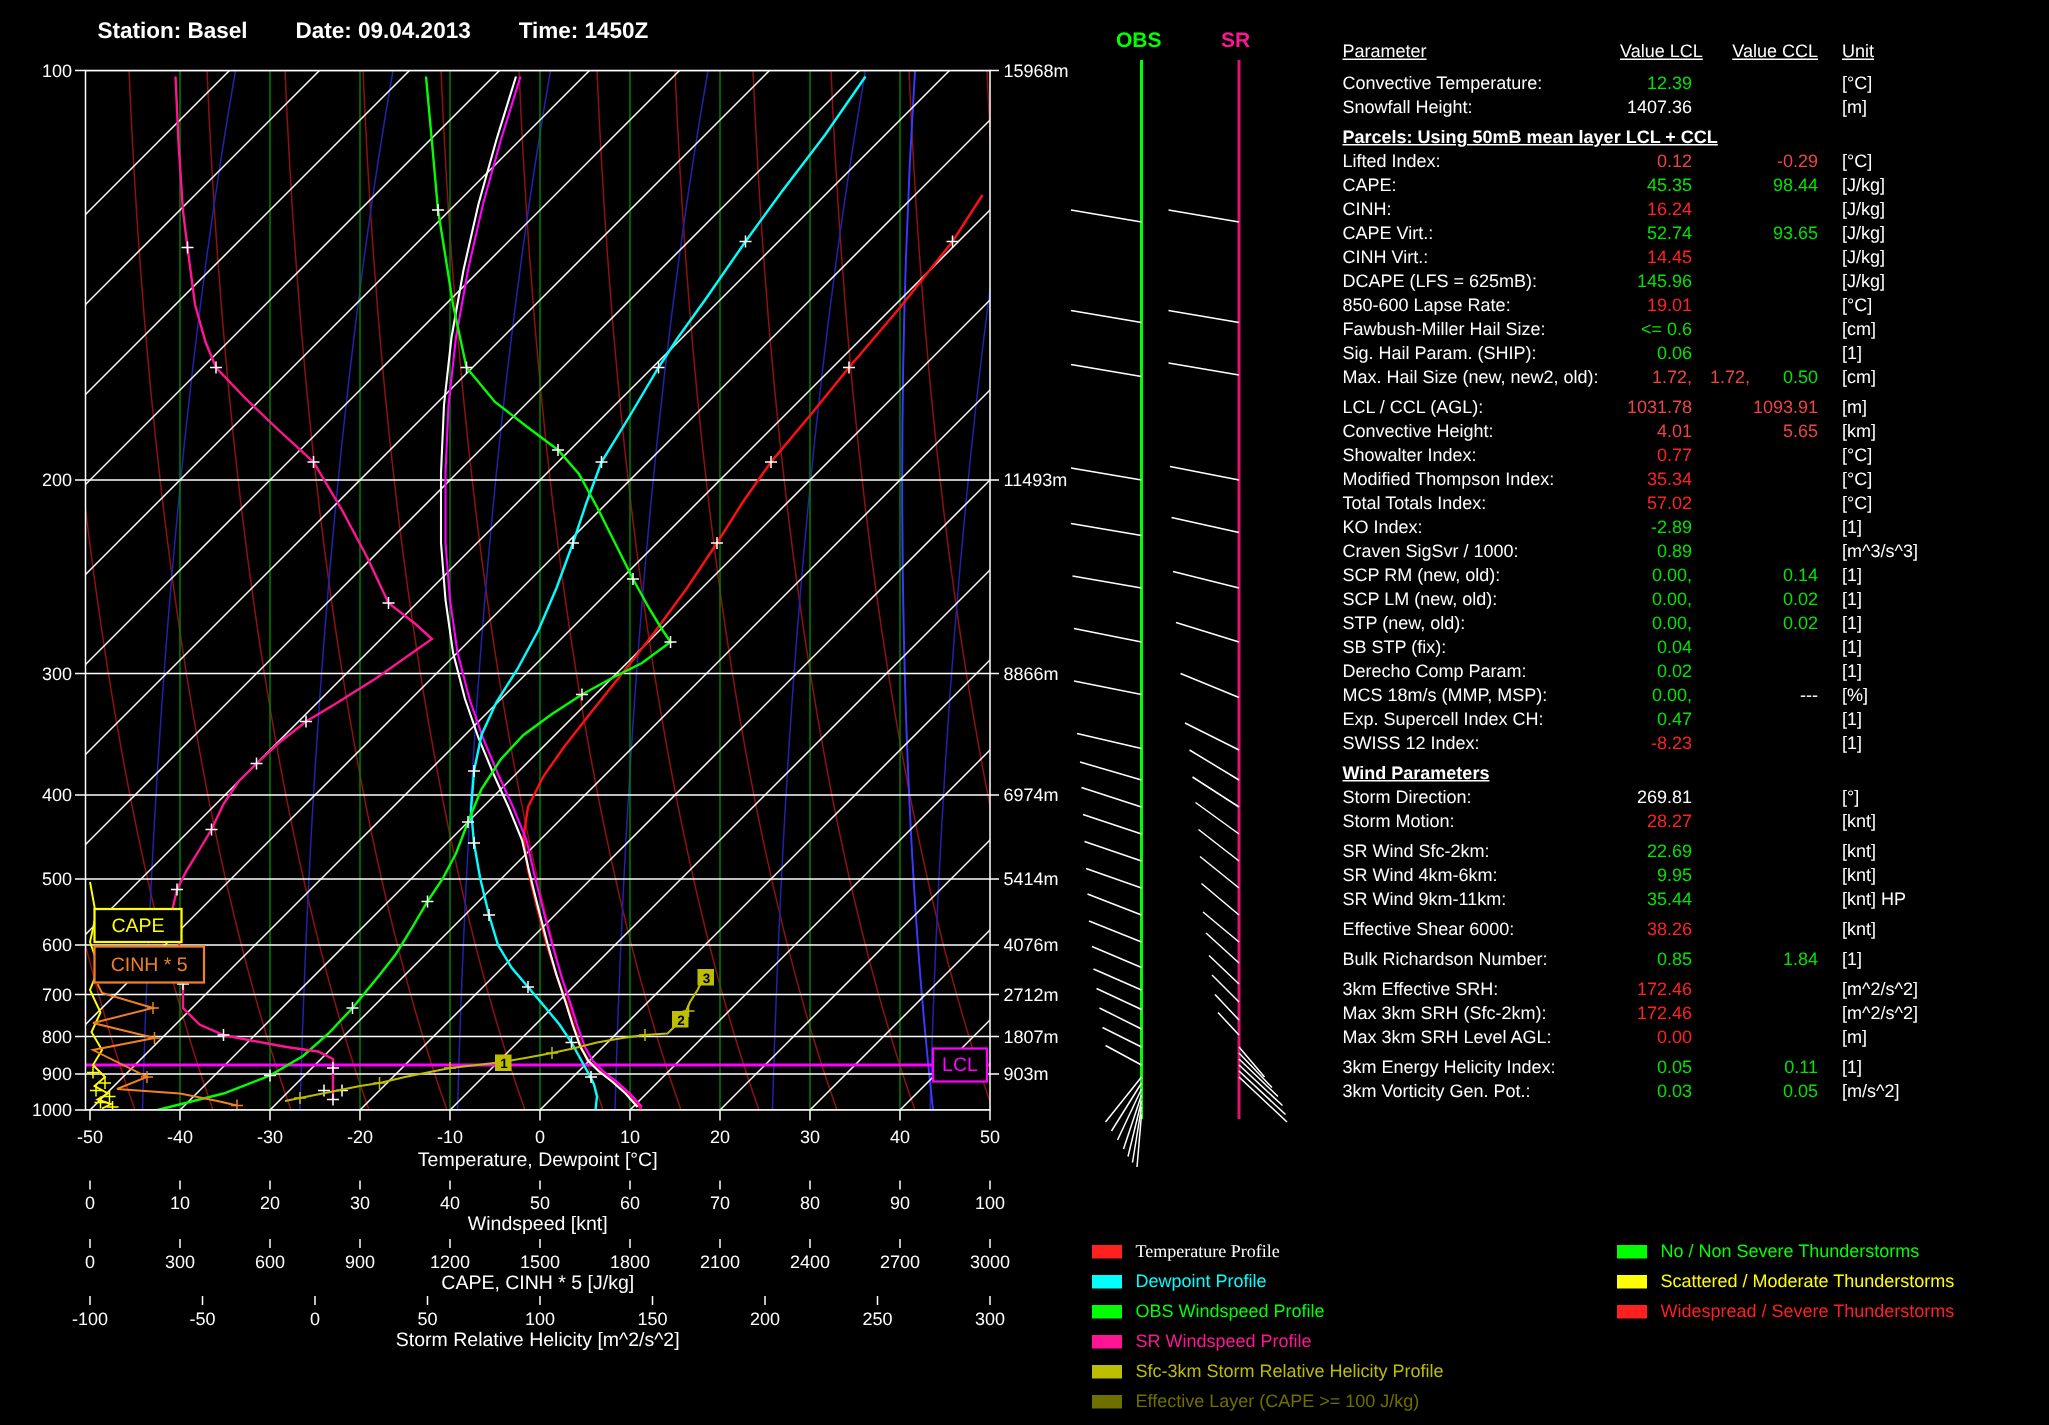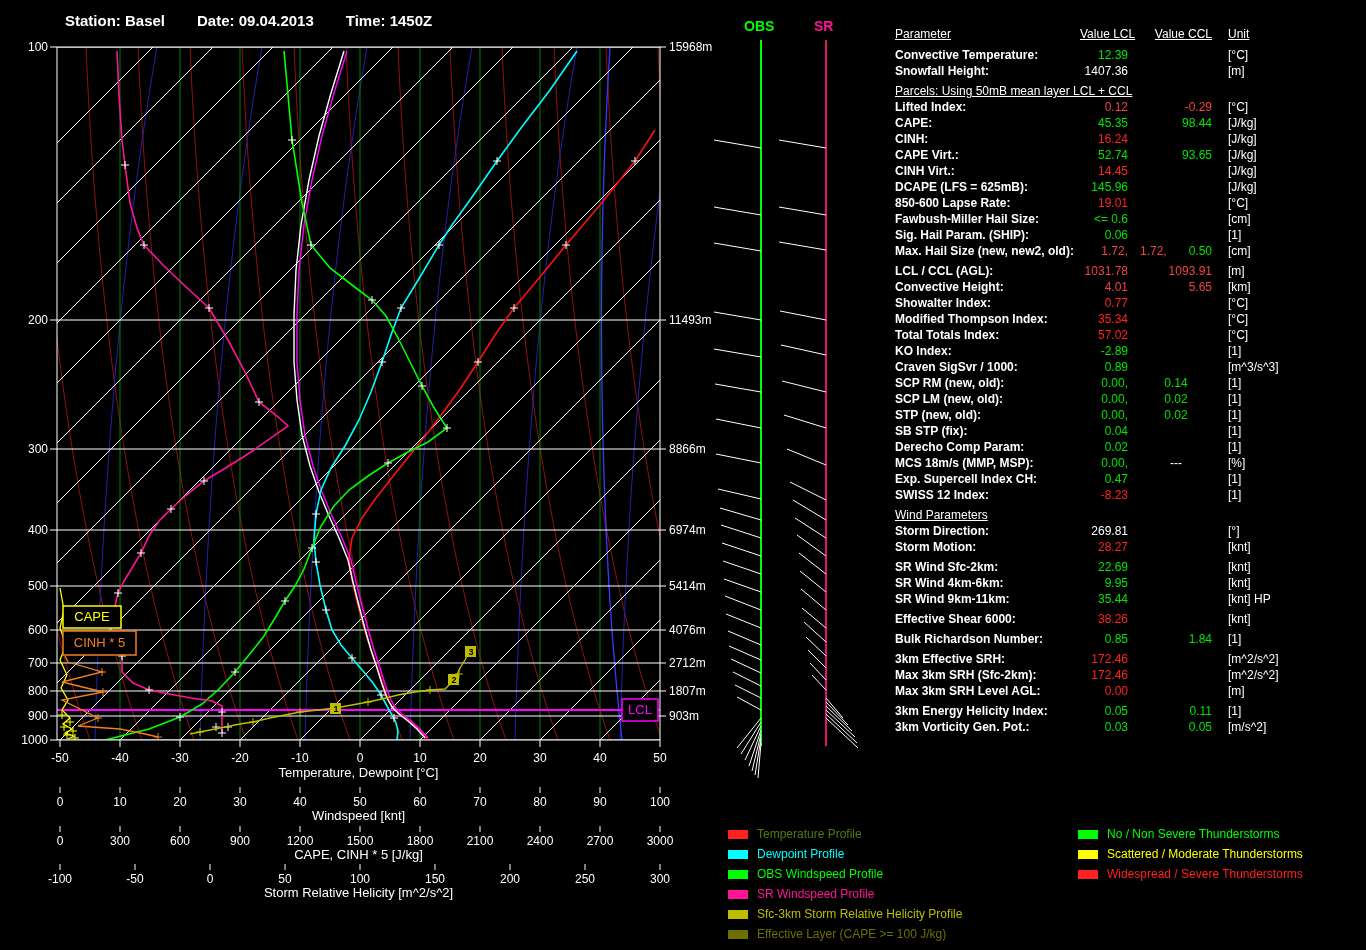--- a/index.html
+++ b/index.html
@@ -7,27 +7,27 @@
        font-family:"Liberation Sans",sans-serif;color:#fff;}
   #header{position:absolute;left:65px;top:12px;font-size:15px;font-weight:bold;
           display:flex;gap:32px;white-space:nowrap;}
   #chart-svg{position:absolute;left:0;top:0;}
   #obs-header{position:absolute;left:744px;top:18px;color:#00ff00;font-weight:bold;font-size:14px;}
   #sr-header{position:absolute;left:814px;top:18px;color:#ff1493;font-weight:bold;font-size:14px;}
   
   #param-table{position:absolute;left:895px;top:26px;font-size:12px;line-height:16px;white-space:nowrap;}
   .trow{display:flex;height:16px;align-items:baseline;}
   .trow.gap{margin-top:4px;}
-  .tlabel{width:185px;overflow:visible;font-weight:bold;}
+  .tlabel{width:185px;overflow:visible;}
   .tc1{width:48px;text-align:right;}
-  .tc3{width:84px;display:flex;justify-content:center;}
+  .tc3{width:84px;display:flex;justify-content:flex-end;}
   .tc3 .lft{padding-left:12px;}
   .tc3 .rgt{margin-left:auto;text-align:right;}
   .tunit{margin-left:16px;}
-  .sect-title{margin-top:4px;height:16px;text-decoration:underline;}
+  .sect-title{margin-top:4px;height:16px;text-decoration:underline;font-weight:bold;}
   .thead{display:flex;height:18px;text-decoration:underline;}
   .thead .h1{width:185px;}
   .thead .h2{width:48px;text-align:right;}
   .thead .h3{width:84px;text-align:right;}
   .thead .h4{margin-left:16px;}
   .c-g{color:#00e400}.c-r{color:#ff2222}.c-y{color:#ef4444}.c-w{color:#ffffff}
   
   .legend{position:absolute;font-size:12px;}
   #legend-left{left:728px;top:824px;}
   #legend-right{left:1078px;top:824px;}
@@ -690,21 +690,21 @@
           <span class="rgt c-g">0.05</span>
         </span>
         <span class="tunit">[m/s^2]</span>
       </div>
     </div>
 </div>
 
 <div id="legend-left" class="legend">
     <div class="legend-item">
       <span class="swatch" style="background: rgb(255, 32, 32);"></span>
-      <span style="color: #4d7c0f;">Temperature Profile</span>
+      <span style="color: #ffffff; font-family: Liberation Serif, serif;">Temperature Profile</span>
     </div>
     <div class="legend-item">
       <span class="swatch" style="background: rgb(0, 255, 255);"></span>
       <span style="color: rgb(0, 255, 255);">Dewpoint Profile</span>
     </div>
     <div class="legend-item">
       <span class="swatch" style="background: rgb(0, 255, 0);"></span>
       <span style="color: rgb(0, 255, 0);">OBS Windspeed Profile</span>
     </div>
     <div class="legend-item">

